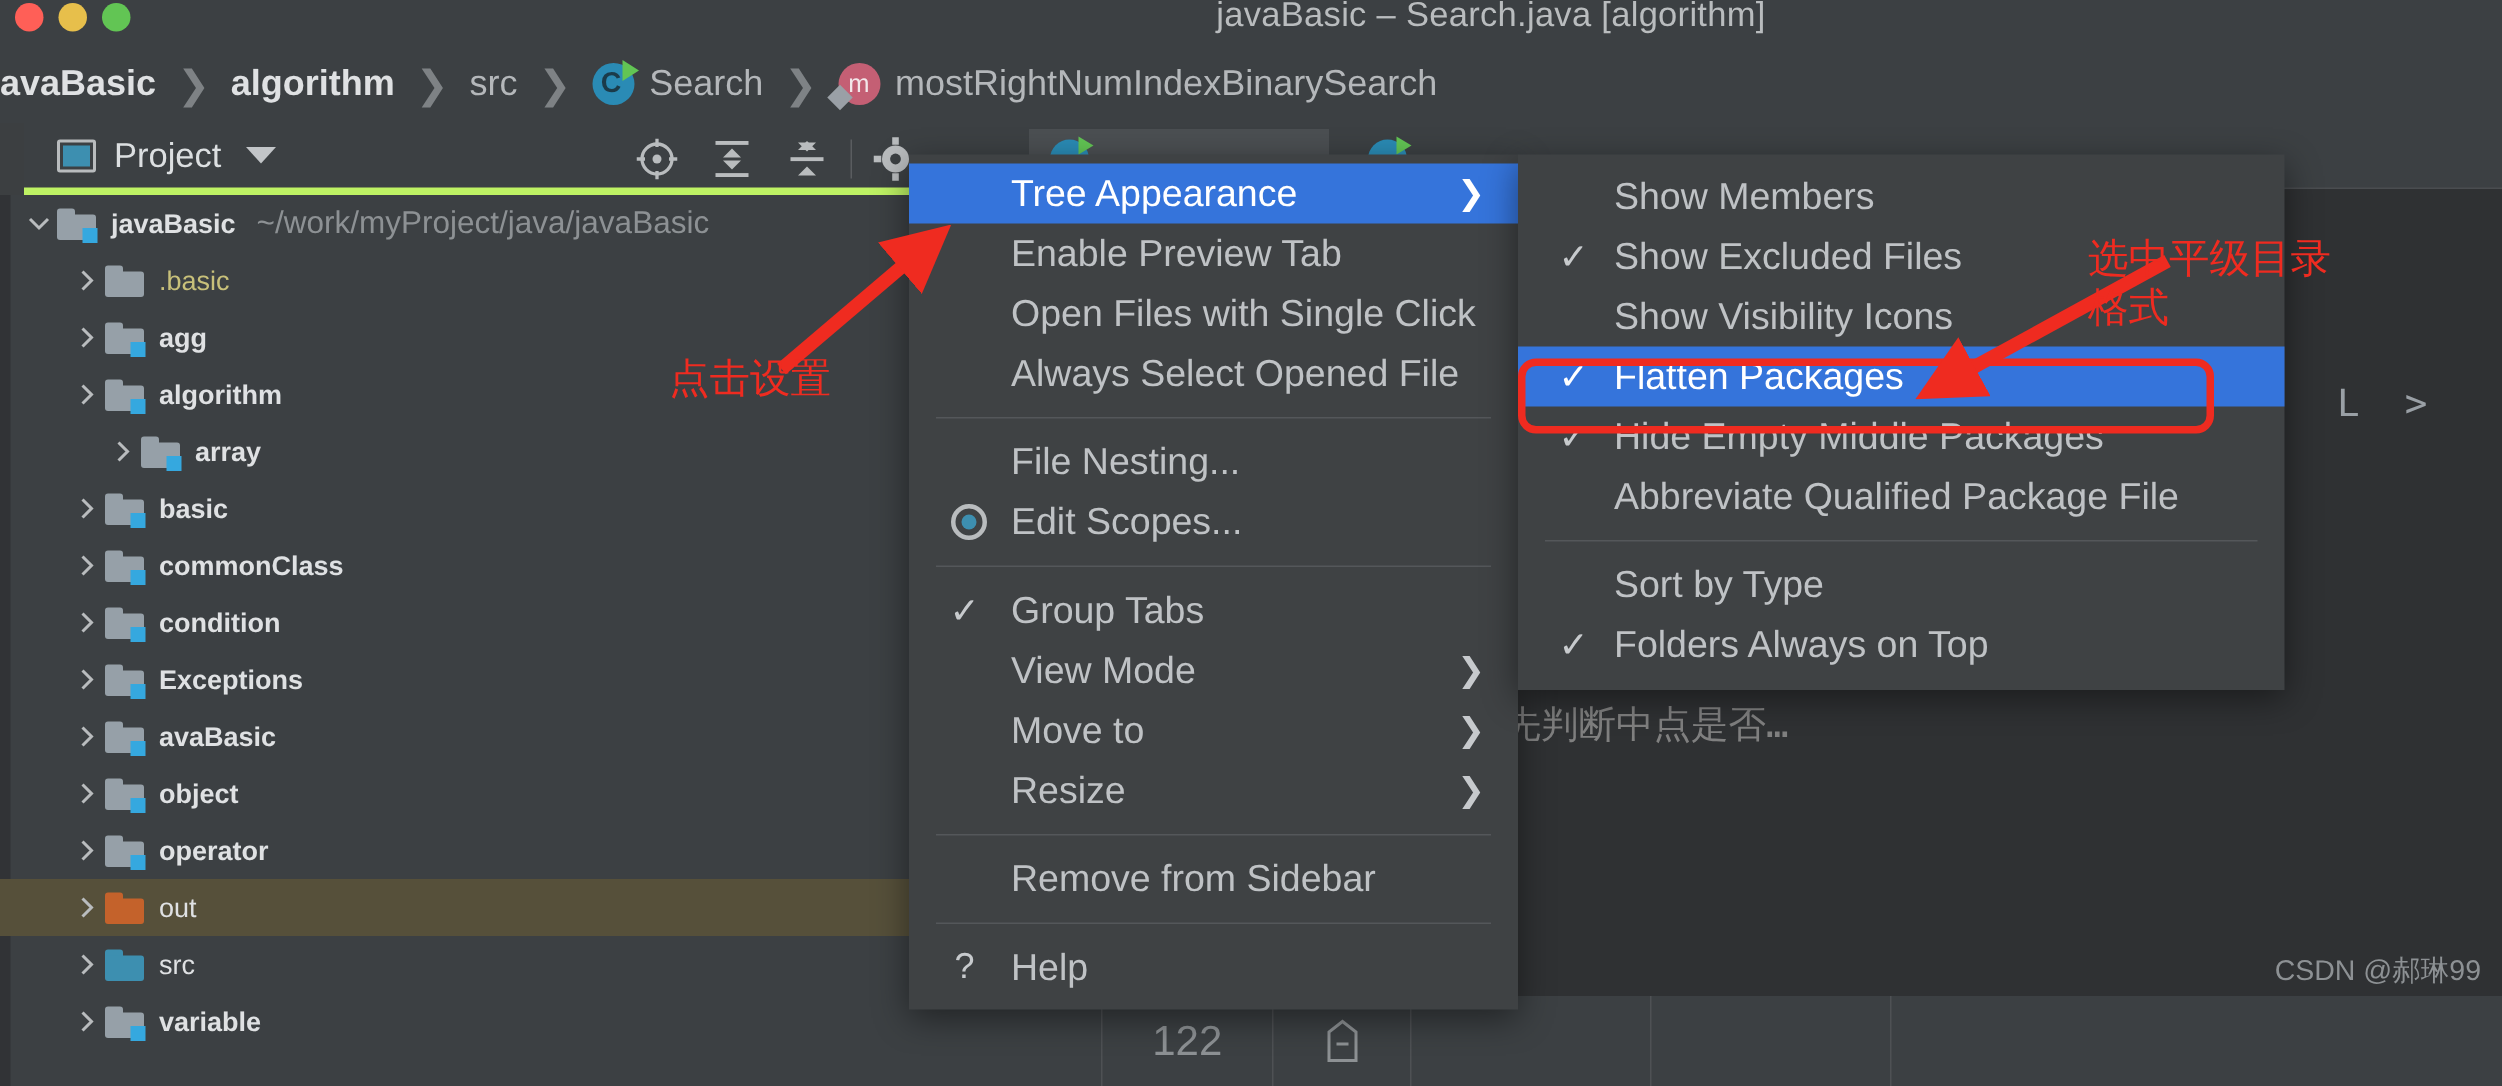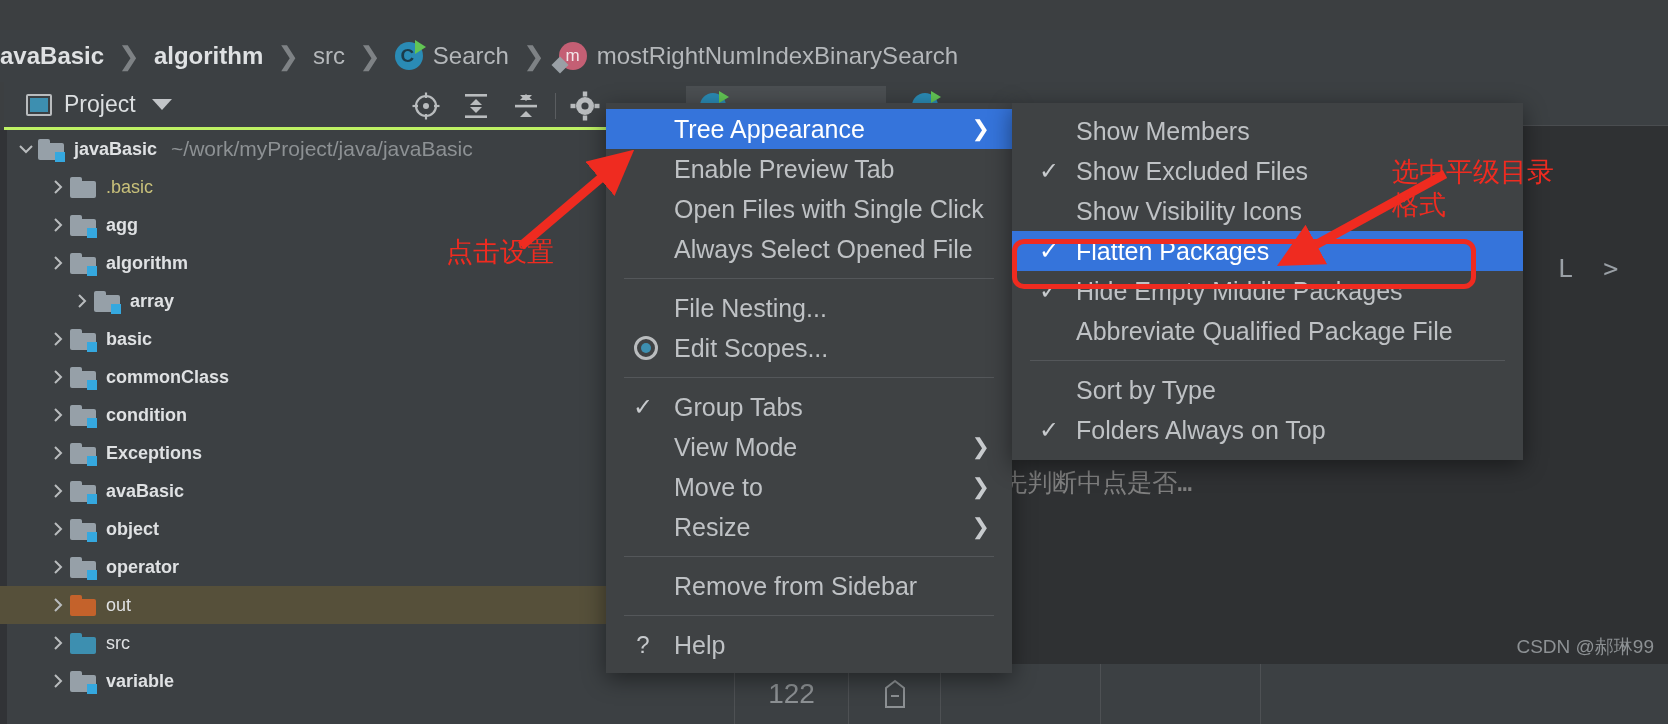--- a/index.html
+++ b/index.html
@@ -65,23 +65,23 @@
     position: absolute; inset: 0; color: #f2e6e9; font-size: 17px;
     display: flex; align-items: center; justify-content: center;
   }
   .icon-method .diamond {
     position: absolute; left: -5px; bottom: -1px; width: 12px; height: 12px;
     background: #9aa0a6; transform: rotate(45deg);
   }
 
   
   .panel-head {
-    position: absolute; left: 4px; top: 82px; width: 606px; height: 48px;
+    position: absolute; left: 16px; top: 82px; width: 606px; height: 48px;
     background: #3c4043; display: flex; align-items: center;
-    border-bottom: 3px solid #bef264;
+    border-bottom: 5px solid #bef264;
   }
   .panel-icon {
     width: 26px; height: 22px; margin-left: 22px; margin-right: 12px;
     border: 2px solid #b9bcbe; border-radius: 2px; position: relative; flex: none;
   }
   .panel-icon::after {
     content: ""; position: absolute; left: 2px; top: 2px; right: 2px; bottom: 2px;
     background: #3d8fb0;
   }
   .panel-title { color: #dcdfe1; font-size: 23px; }
@@ -233,20 +233,30 @@
   }
   .watermark {
     position: absolute; right: 14px; bottom: 64px; color: #8d9194; font-size: 19px; z-index: 60;
   }
 </style>
 </head>
 <body>
 
 <div id="app">
 
+  <div class="titlebar">
+    <div class="traffic">
+      <div class="light red"></div>
+      <div class="light yellow"></div>
+      <div class="light green"></div>
+    </div>
+    <div class="win-title">
+      <span class="win-title-inner">javaBasic – Search.java [algorithm]</span>
+    </div>
+  </div>
 
   <div class="breadcrumb">
     <div class="crumb">
       <span class="crumb-text bold">avaBasic</span>
     </div>
     <span class="crumb-sep">❯</span>
     <div class="crumb">
       <span class="crumb-text bold">algorithm</span>
     </div>
     <span class="crumb-sep">❯</span>

